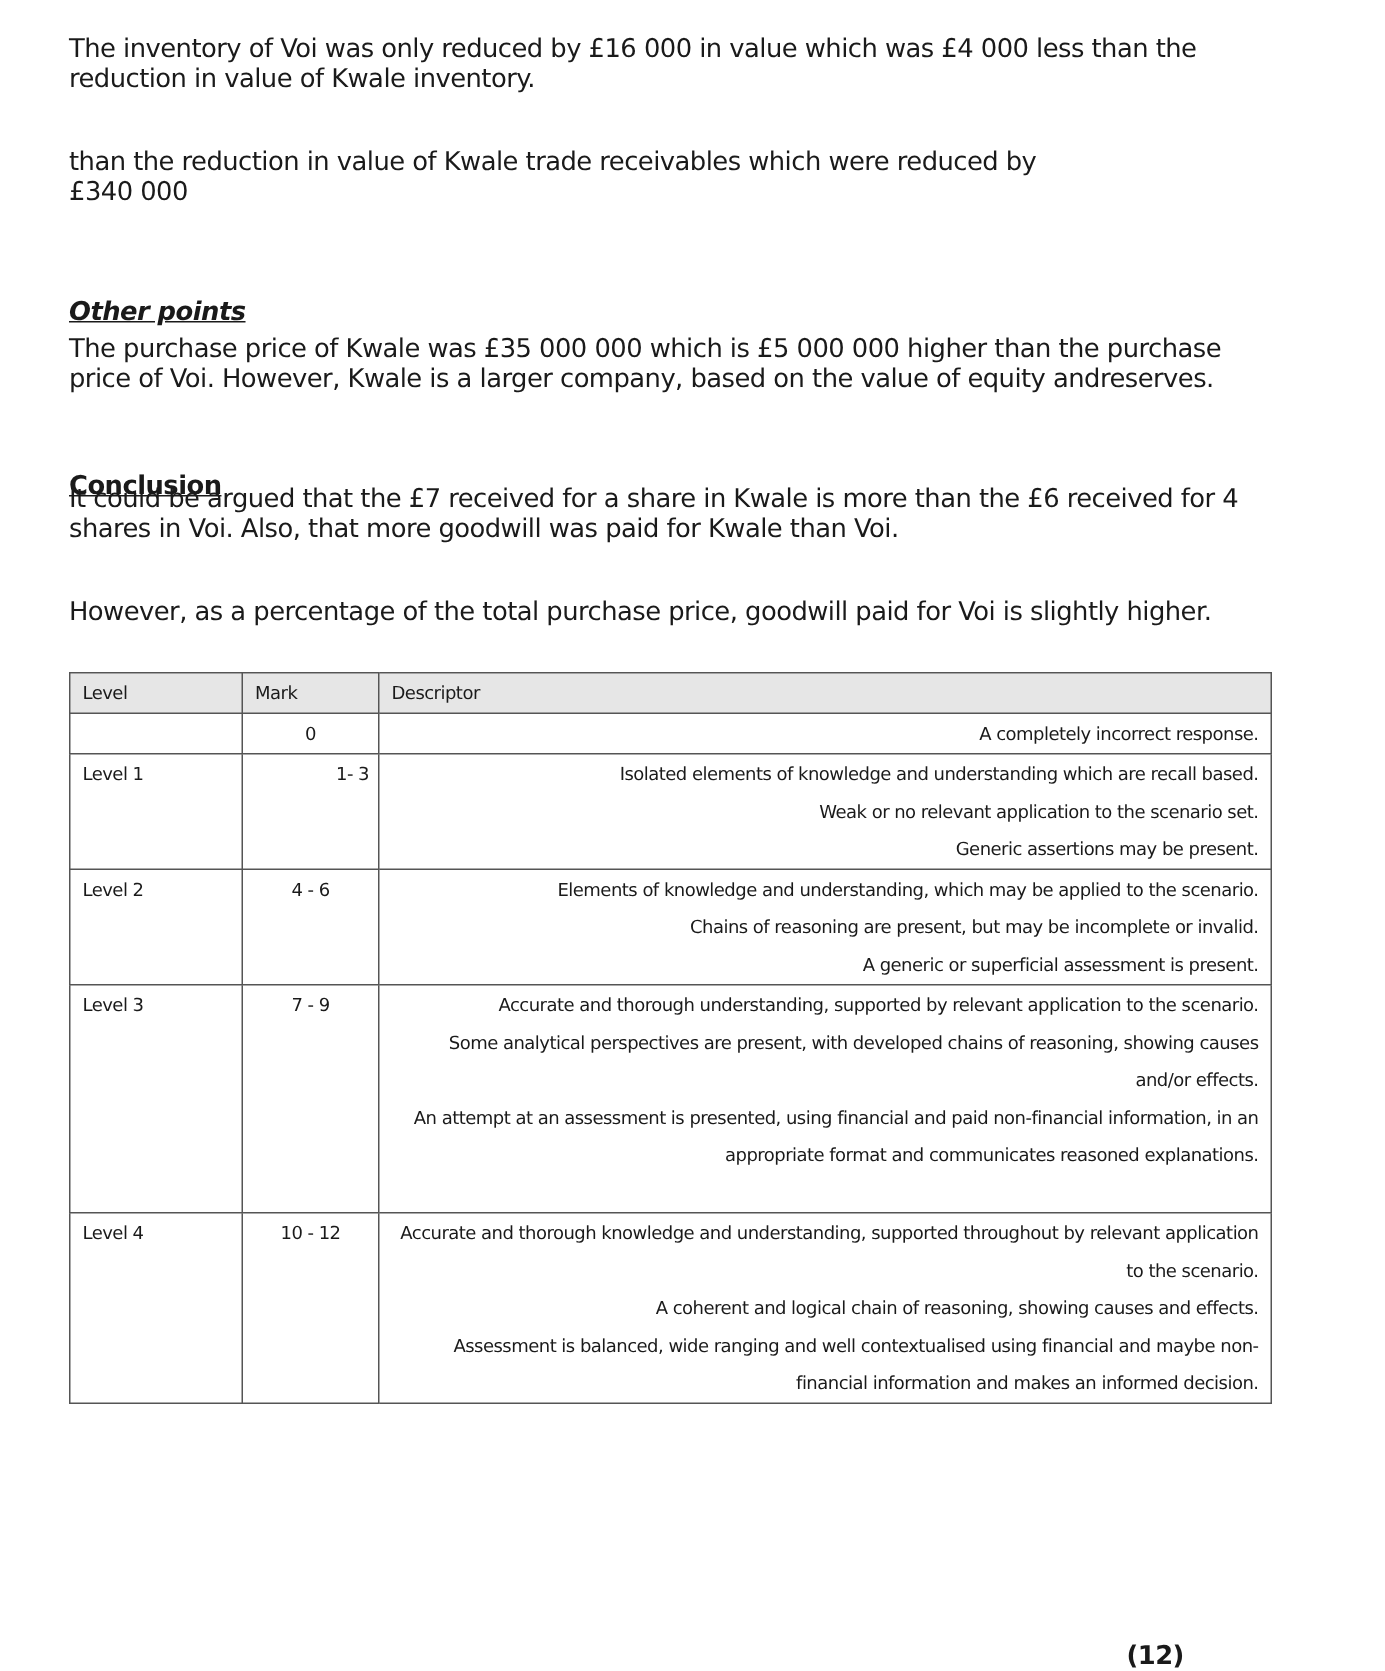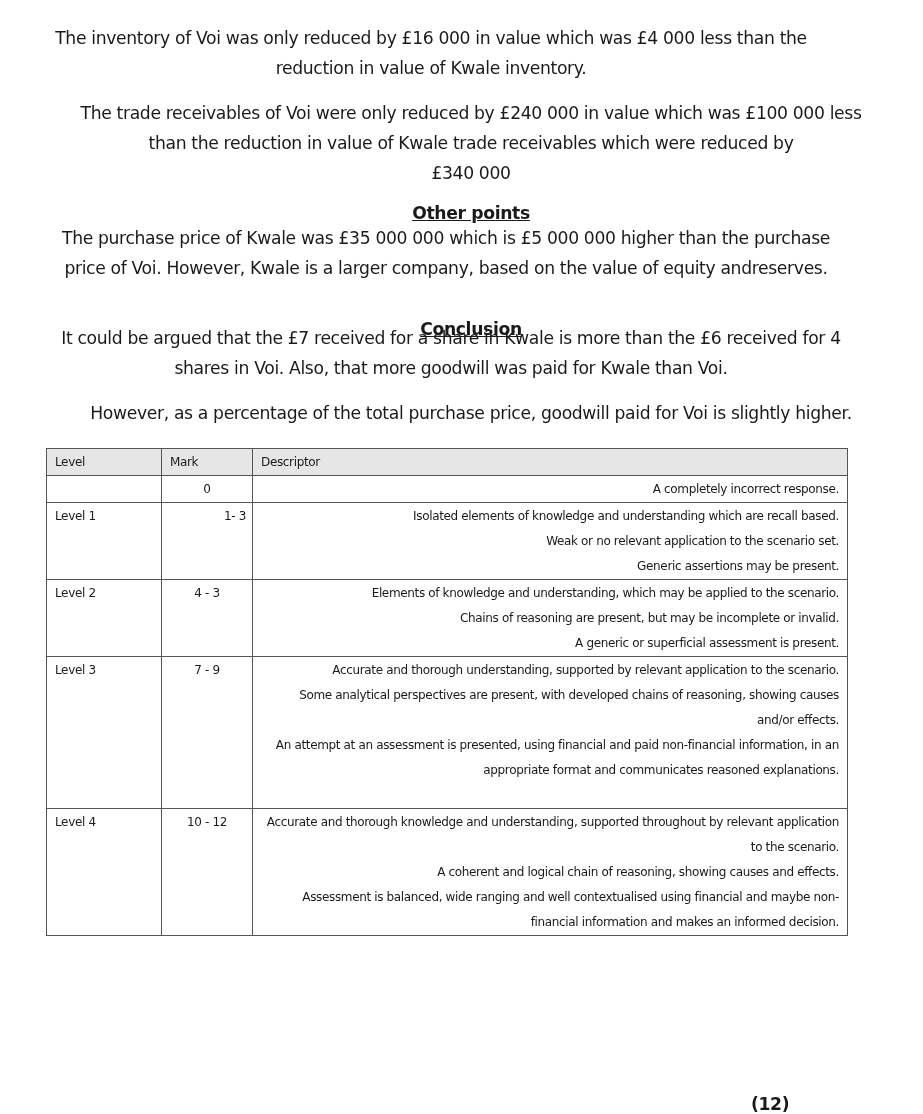--- a/index.html
+++ b/index.html
@@ -2,21 +2,21 @@
 <html><head>
 <meta charset="utf-8">
 <style>
   html, body { margin: 0; padding: 0; background: #ffffff; }
   body {
     width: 923px; height: 1114px; overflow: hidden; position: relative;
     font-family: "DejaVu Sans", sans-serif; color: #1a1a1a;
     font-size: 17.2px; letter-spacing: -0.35px;
   }
   .page { position: absolute; left: 46px; top: 0; width: 850px; }
-  .para { position: absolute; left: 0; width: 850px; line-height: 30px; margin: 0; text-align: center; }
+  .para { position: absolute; left: 0; width: 850px; line-height: 20px; margin: 0; }
   .heading { font-weight: bold; text-decoration: underline; }
   table.rubric {
     position: absolute; left: 0; top: 448px; width: 802px;
     border-collapse: collapse; font-size: 12px; line-height: 25px;
   }
   table.rubric td, table.rubric th {
     border: 1.5px solid #555; vertical-align: top; padding: 1px 8px 0 8px; text-align: left; font-weight: normal;
   }
   table.rubric thead th { background: #e6e6e6; line-height: 25px; }
   .c-level { width: 98px; }
@@ -25,26 +25,25 @@
   .desc-line { display: block; text-align: right; }
   .total { position: absolute; left: 705px; top: 1092px; font-weight: bold; line-height: 25px; }
 </style>
 </head>
 <body>
 
 <div class="page">
   <p class="para" style="top:23px;width:770px;">The inventory of Voi was only reduced by £16 000 in value which was £4 000 less than the reduction in value of Kwale inventory.</p>
 
   <p class="para" style="top:98px;">
-    <span style="display:block">The trade receivables of Voi were only reduced by £240 000 in value which was £100 000 less</span>
     <span style="display:block">than the reduction in value of Kwale trade receivables which were reduced by</span>
     <span style="display:block">£340 000</span>
   </p>
 
-  <p class="para heading" style="top:198px;">Other points</p>
+  <p class="para heading" style="top:198px;font-style:italic;">Other points</p>
   <p class="para" style="top:223px;width:800px;">The purchase price of Kwale was £35 000 000 which is £5 000 000 higher than the purchase price of Voi.  However, Kwale is a larger company, based on the value of equity andreserves.</p>
 
   <p class="para heading" style="top:314px;">Conclusion</p>
   <p class="para" style="top:323px;width:810px;">It could be argued that the £7 received for a share in Kwale is more than the £6 received for 4 shares in Voi.  Also, that more goodwill was paid for Kwale than Voi.</p>
   <p class="para" style="top:398px;">However, as a percentage of the total purchase price, goodwill paid for Voi is slightly higher.</p>
 
   <table class="rubric">
     <thead>
       <tr>
         <th class="c-level">Level</th>
@@ -64,21 +63,21 @@
         <td class="c-level lvl">Level 1</td>
         <td class="c-mark" style="text-align:right !important;padding-right:6px !important;">1-  3</td>
         <td>
           <span class="desc-line">Isolated elements of knowledge and understanding which are recall based.</span>
           <span class="desc-line">Weak or no relevant application to the scenario set.</span>
           <span class="desc-line">Generic assertions may be present.</span>
         </td>
       </tr>
       <tr>
         <td class="c-level lvl">Level 2</td>
-        <td class="c-mark">4 - 3</td>
+        <td class="c-mark">4 - 6</td>
         <td>
           <span class="desc-line">Elements of knowledge and understanding, which may be applied to the scenario.</span>
           <span class="desc-line">Chains of reasoning are present, but may be incomplete or invalid.</span>
           <span class="desc-line">A generic or superficial assessment is present.</span>
         </td>
       </tr>
       <tr>
         <td class="c-level lvl">Level 3</td>
         <td class="c-mark">7 - 9</td>
         <td style="padding-bottom:25px;">

